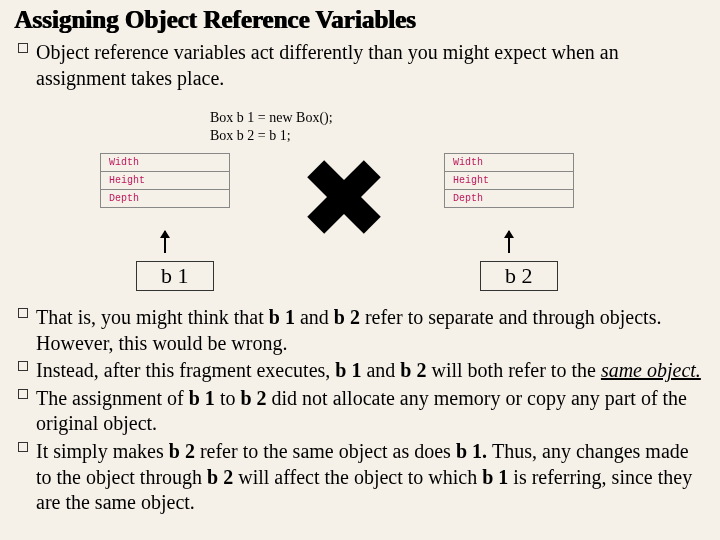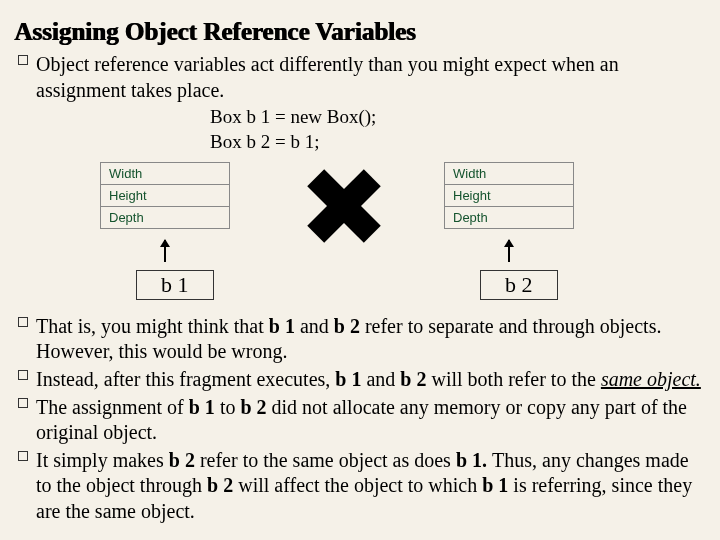--- a/index.html
+++ b/index.html
@@ -6,21 +6,21 @@
     margin: 0;
     padding: 0;
     width: 720px;
     height: 540px;
     background: #f5f1e8;
     font-family: "Times New Roman", Times, serif;
     color: #000;
     overflow: hidden;
   }
   .slide {
-    padding: 18px 14px 10px 14px;
+    padding: 6px 14px 10px 14px;
     box-sizing: border-box;
     width: 720px;
     height: 540px;
   }
   .title {
     font-size: 25px;
     font-weight: bold;
     margin: 0 0 6px 0;
     text-shadow: 1px 0 0 #000;
   }
@@ -42,36 +42,36 @@
     left: 4px;
     top: 3px;
     width: 10px;
     height: 10px;
     border: 1px solid #333;
     box-sizing: border-box;
   }
   b { font-weight: bold; }
   i { font-style: italic; text-decoration: underline; }
   .code-block {
-    margin: 2px 0 2px 196px;
-    font-size: 19px;
+    margin: 18px 0 2px 196px;
+    font-size: 14px;
     line-height: 1.28;
   }
   .diagram-area {
     position: relative;
     width: 692px;
     height: 150px;
     margin: 6px auto 4px auto;
   }
   .obj-table {
     position: absolute;
     border-collapse: collapse;
-    font-family: Liberation Sans, sans-serif;
-    font-size: 13px;
-    color: #14532d;
+    font-family: Liberation Mono, monospace;
+    font-size: 10px;
+    color: #be185d;
   }
   .obj-table td {
     border: 1px solid #888;
     padding: 3px 10px 3px 8px;
     width: 110px;
   }
   .cross {
     position: absolute;
     width: 80px;
     height: 80px;

